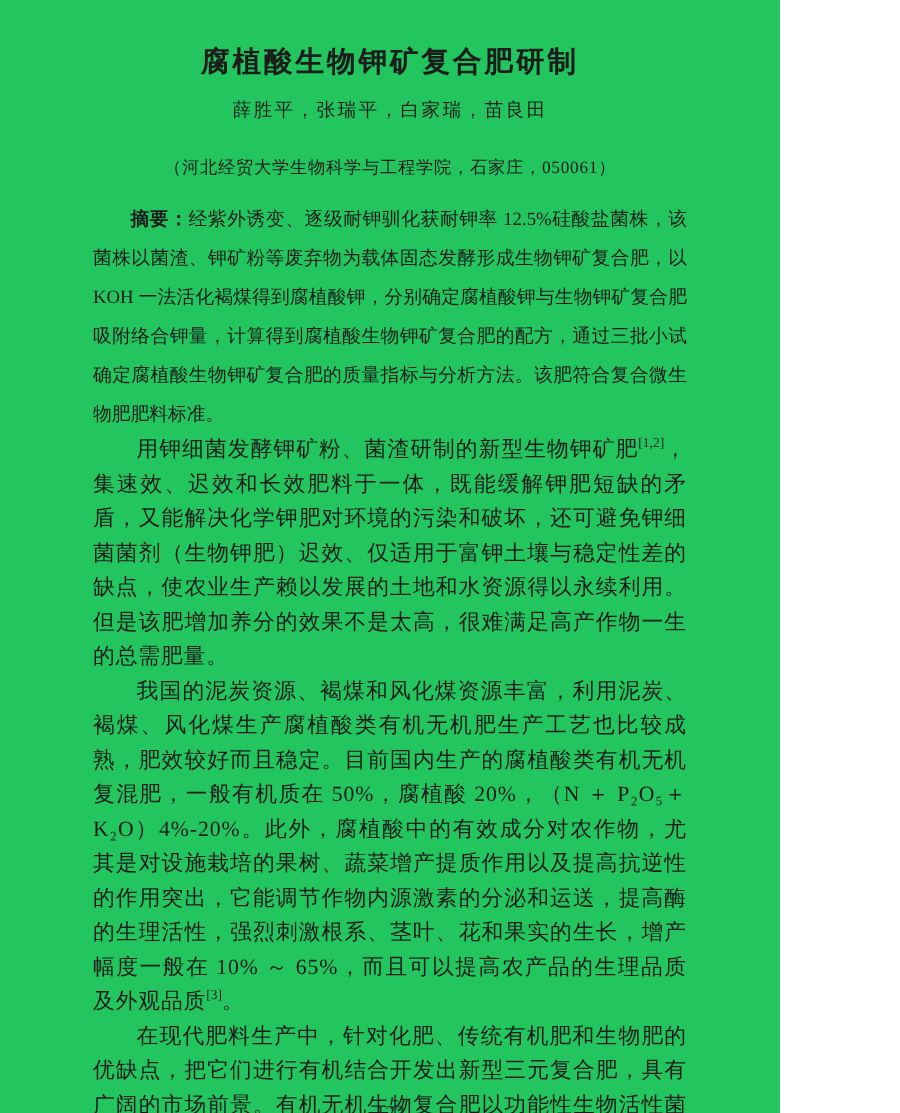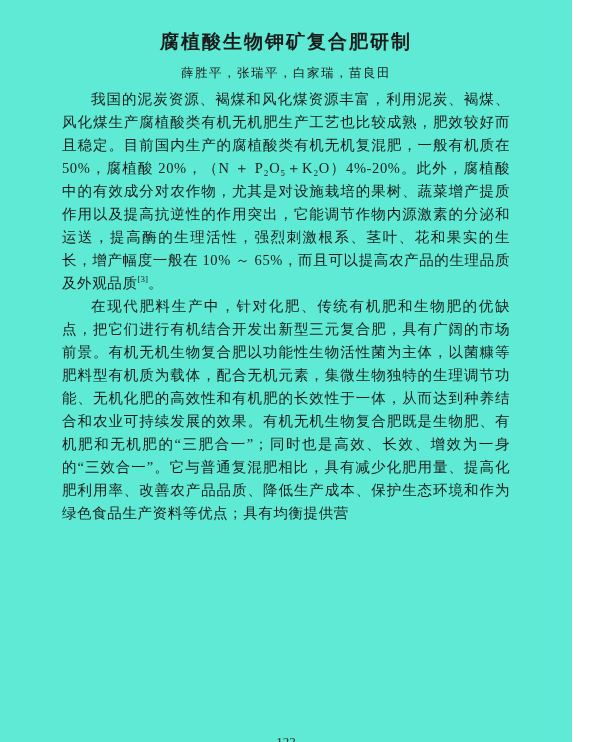--- a/index.html
+++ b/index.html
@@ -2,43 +2,43 @@
 <html><head>
 <meta charset="utf-8">
 <style>
   html, body {
     margin: 0;
     padding: 0;
     background: #ffffff;
   }
   .page {
     position: relative;
-    width: 572px;
+    width: 520px;
     height: 742px;
     box-sizing: border-box;
     padding: 28px 62px 0 62px;
-    background: #5eead4;
+    background: #22c55e;
     color: #1c1c1c;
     font-family: "Liberation Serif", "DejaVu Serif", serif;
     overflow: hidden;
   }
   .paper-title {
     margin: 0 0 10px 0;
     font-size: 19px;
     line-height: 27px;
     font-weight: bold;
     text-align: center;
     letter-spacing: 2px;
   }
   .authors-line {
     font-size: 12.5px;
     line-height: 16px;
     text-align: center;
     letter-spacing: 1.5px;
-    margin-bottom: 7px;
+    margin-bottom: 24px;
   }
   .affiliation-line {
     font-size: 11.5px;
     line-height: 15px;
     text-align: center;
     letter-spacing: 0.5px;
     margin-bottom: 13px;
   }
   .abstract-para, .keywords-para {
     margin: 0;
@@ -80,23 +80,26 @@
 </style>
 </head>
 <body>
 
 <div class="page">
 
   <h1 class="paper-title">腐植酸生物钾矿复合肥研制</h1>
 
   <div class="authors-line">薛胜平，张瑞平，白家瑞，苗良田</div>
 
+  <div class="affiliation-line">（河北经贸大学生物科学与工程学院，石家庄，050061）</div>
 
+  <p class="abstract-para"><b>摘要：</b><span>经紫外诱变、逐级耐钾驯化获耐钾率 12.5%硅酸盐菌株，该菌株以菌渣、钾矿粉等废弃物为载体固态发酵形成生物钾矿复合肥，以 KOH 一法活化褐煤得到腐植酸钾，分别确定腐植酸钾与生物钾矿复合肥吸附络合钾量，计算得到腐植酸生物钾矿复合肥的配方，通过三批小试确定腐植酸生物钾矿复合肥的质量指标与分析方法。该肥符合复合微生物肥肥料标准。</span></p>
 
 
   <div class="body-block">
+      <p class="body-para"><span>用钾细菌发酵钾矿粉、菌渣研制的新型生物钾矿肥</span><sup>[1,2]</sup><span>，集速效、迟效和长效肥料于一体，既能缓解钾肥短缺的矛盾，又能解决化学钾肥对环境的污染和破坏，还可避免钾细菌菌剂（生物钾肥）迟效、仅适用于富钾土壤与稳定性差的缺点，使农业生产赖以发展的土地和水资源得以永续利用。但是该肥增加养分的效果不是太高，很难满足高产作物一生的总需肥量。</span></p>
       <p class="body-para"><span>我国的泥炭资源、褐煤和风化煤资源丰富，利用泥炭、褐煤、风化煤生产腐植酸类有机无机肥生产工艺也比较成熟，肥效较好而且稳定。目前国内生产的腐植酸类有机无机复混肥，一般有机质在 50%，腐植酸 20%，（N ＋ P₂O₅＋K₂O）4%-20%。此外，腐植酸中的有效成分对农作物，尤其是对设施栽培的果树、蔬菜增产提质作用以及提高抗逆性的作用突出，它能调节作物内源激素的分泌和运送，提高酶的生理活性，强烈刺激根系、茎叶、花和果实的生长，增产幅度一般在 10% ～ 65%，而且可以提高农产品的生理品质及外观品质</span><sup>[3]</sup><span>。</span></p>
       <p class="body-para"><span>在现代肥料生产中，针对化肥、传统有机肥和生物肥的优缺点，把它们进行有机结合开发出新型三元复合肥，具有广阔的市场前景。有机无机生物复合肥以功能性生物活性菌为主体，以菌糠等肥料型有机质为载体，配合无机元素，集微生物独特的生理调节功能、无机化肥的高效性和有机肥的长效性于一体，从而达到种养结合和农业可持续发展的效果。有机无机生物复合肥既是生物肥、有机肥和无机肥的“三肥合一”；同时也是高效、长效、增效为一身的“三效合一”。它与普通复混肥相比，具有减少化肥用量、提高化肥利用率、改善农产品品质、降低生产成本、保护生态环境和作为绿色食品生产资料等优点；具有均衡提供营</span></p>
     </div>
 
   <div class="page-number">122</div>
 
 </div>
 
 </body></html>

